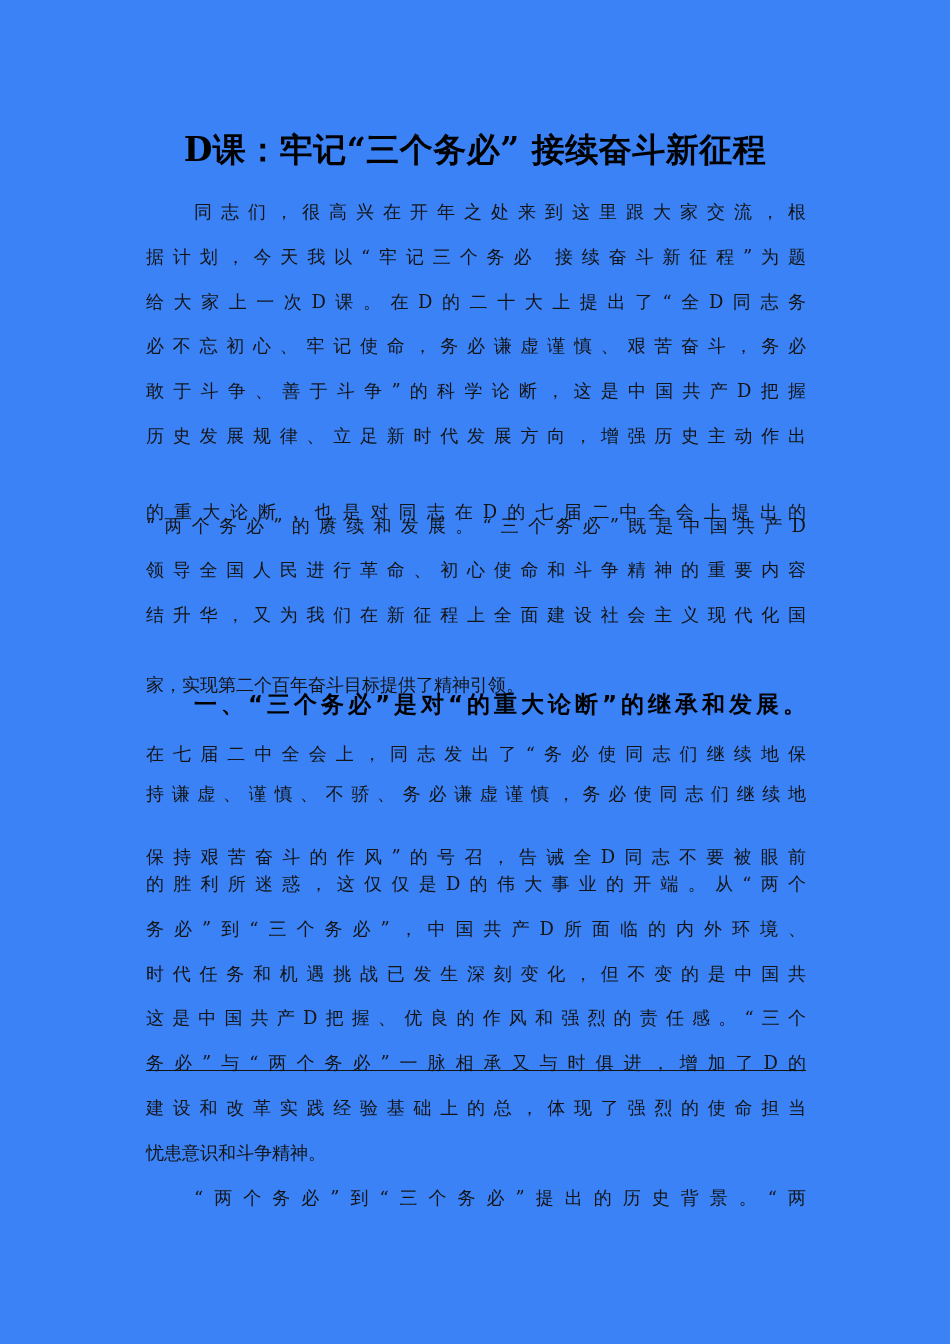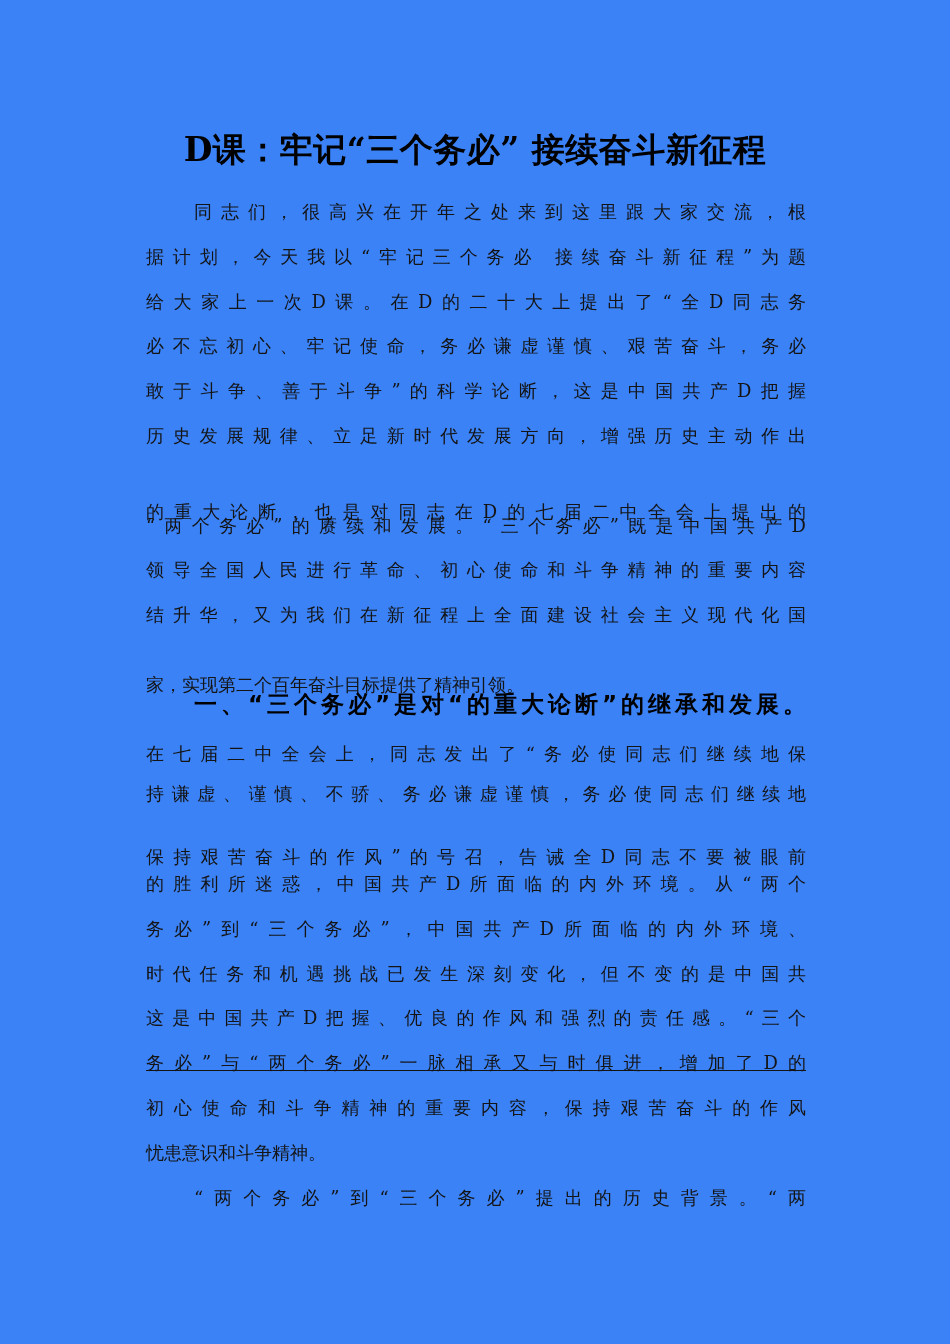--- a/index.html
+++ b/index.html
@@ -74,22 +74,22 @@
       <div class="line" style="top: 413px;">历史发展规律、立足新时代发展方向，增强历史主动作出</div>
       <div class="line" style="top: 457.8px; margin-top: 31px;">的重大论断，也是对同志在D的七届二中全会上提出的</div>
       <div class="line" style="top: 502.6px;">“两个务必”的赓续和发展。“三个务必”既是中国共产D</div>
       <div class="line" style="top: 547.4px;">领导全国人民进行革命、初心使命和斗争精神的重要内容</div>
       <div class="line" style="top: 592.2px;">结升华，又为我们在新征程上全面建设社会主义现代化国</div>
       <div class="line last" style="top: 662px;">家，实现第二个百年奋斗目标提供了精神引领。</div>
       <div class="line indent heading" style="top: 681.8px;">一、“三个务必”是对“的重大论断”的继承和发展。</div>
       <div class="line" style="top: 703px; margin-top: 28px;">在七届二中全会上，同志发出了“务必使同志们继续地保</div>
       <div class="line" style="top: 771.4px;">持谦虚、谨慎、不骄、务必谦虚谨慎，务必使同志们继续地</div>
       <div class="line" style="top: 834px;">保持艰苦奋斗的作风”的号召，告诫全D同志不要被眼前</div>
-      <div class="line" style="top: 861px;">的胜利所迷惑，中国共产D所面临的内外环境。从“两个</div>
+      <div class="line" style="top: 861px;">的胜利所迷惑，这仅仅是D的伟大事业的开端。从“两个</div>
       <div class="line" style="top: 905.8px;">务必”到“三个务必”，中国共产D所面临的内外环境、</div>
       <div class="line" style="top: 950.6px;">时代任务和机遇挑战已发生深刻变化，但不变的是中国共</div>
       <div class="line" style="top: 995.4px;">这是中国共产D把握、优良的作风和强烈的责任感。“三个</div>
       <div class="line" style="top: 1040.2px; text-decoration: underline;">务必”与“两个务必”一脉相承又与时俱进，增加了D的</div>
-      <div class="line" style="top: 1085px;">初心使命和斗争精神的重要内容，保持艰苦奋斗的作风</div>
+      <div class="line" style="top: 1085px;">建设和改革实践经验基础上的总，体现了强烈的使命担当</div>
       <div class="line last" style="top: 1129.8px;">忧患意识和斗争精神。</div>
       <div class="line indent" style="top: 1174.6px;">“两个务必”到“三个务必”提出的历史背景。“两</div>
     </div>
 </div>
 
 </body></html>

